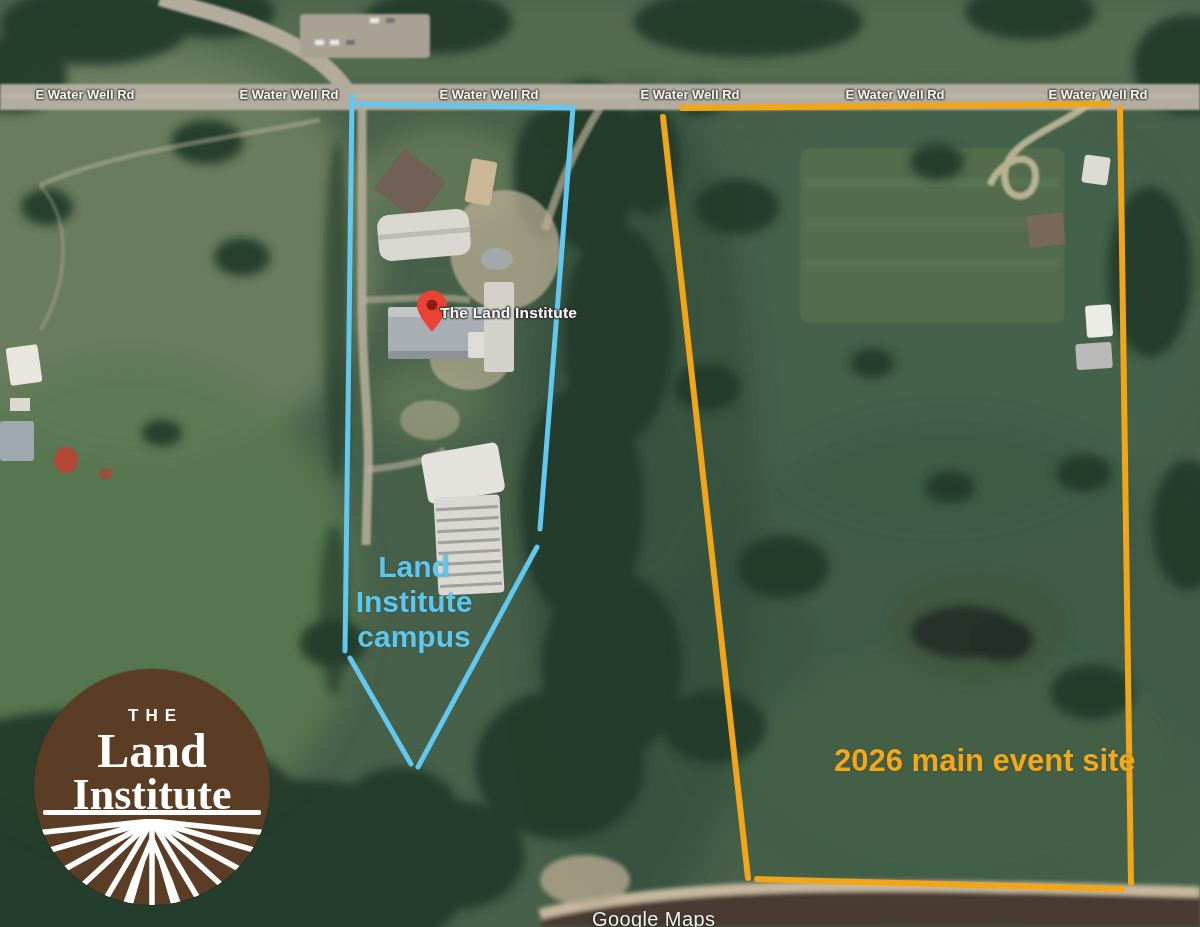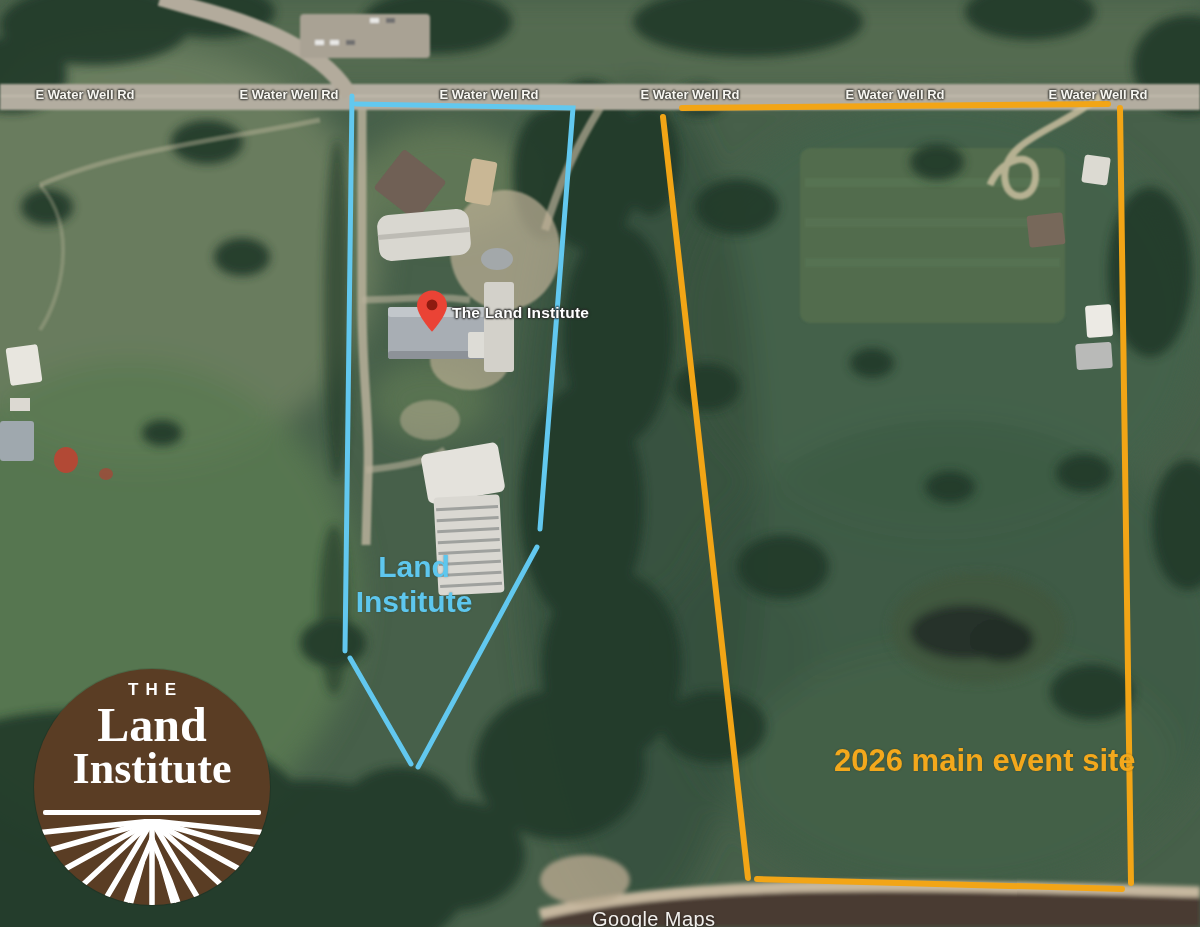--- a/index.html
+++ b/index.html
@@ -8,37 +8,37 @@
   .stage svg.scene{position:absolute;left:0;top:0;}
   svg.outlines{position:absolute;left:0;top:0;pointer-events:none;}
 
   
   .road-label{position:absolute;top:87px;transform:translateX(-50%);
     font-size:13px;font-weight:700;color:#f7f6f1;white-space:nowrap;
     text-shadow:0 1px 2px #45453f,1px 0 2px #45453f,-1px 0 2px #45453f,0 -1px 2px #45453f;}
 
   
   .pin{position:absolute;left:417px;top:289px;width:30px;height:44px;}
-  .pin-label{position:absolute;left:452px;top:304px;font-size:15.5px;font-weight:700;color:#fff;
+  .pin-label{position:absolute;left:440px;top:304px;font-size:15.5px;font-weight:700;color:#fff;
     white-space:nowrap;letter-spacing:.2px;
     text-shadow:0 1px 2px #2e2e2c,1px 0 2px #2e2e2c,-1px 0 2px #2e2e2c,0 -1px 2px #2e2e2c;}
 
   
   .campus-label{position:absolute;left:289px;top:549px;width:250px;text-align:center;
     color:#5ec7ee;font-size:30px;font-weight:700;line-height:35px;
     text-shadow:0 0 2px rgba(20,40,50,.35);}
   .campus-label span{display:block;}
   .event-label{position:absolute;left:812px;top:743px;font-size:31px;font-weight:700;
     color:#f3a81c;white-space:nowrap;text-shadow:0 0 2px rgba(30,25,0,.35);margin-left:22px;}
 
   
   .logo{position:absolute;left:34px;top:669px;width:236px;height:236px;border-radius:50%;
     background:#5a3d24;overflow:hidden;text-align:center;color:#fff;
     box-shadow:0 0 0 1px rgba(0,0,0,.12);}
-  .logo-the{margin-top:11px;font-size:17px;font-weight:700;letter-spacing:7px;padding-left:7px;
+  .logo-the{margin-top:37px;font-size:17px;font-weight:700;letter-spacing:7px;padding-left:7px;
     font-family:"Liberation Sans",sans-serif;}
   .logo-land{font-family:"Liberation Serif",serif;font-weight:700;font-size:48px;line-height:46px;margin-top:2px;}
   .logo-inst{font-family:"Liberation Serif",serif;font-weight:700;font-size:44px;line-height:42px;}
   .logo-horizon{position:absolute;left:9px;right:9px;top:141px;height:4.5px;background:#fff;border-radius:2px;}
   .logo-roots{position:absolute;left:0;top:150px;}
 
   
   .watermark{position:absolute;left:592px;top:908px;font-size:20px;color:#f1efec;letter-spacing:.4px;
     text-shadow:0 1px 3px rgba(0,0,0,.65);}
 </style>
@@ -220,20 +220,21 @@
 
   <svg class="pin" viewBox="0 0 32 44">
     <path d="M16 0C7.16 0 0 7.16 0 16c0 10.5 16 28 16 28s16-17.5 16-28C32 7.16 24.84 0 16 0z" fill="#ea4335"></path>
     <circle cx="16" cy="15.5" r="5.8" fill="#8e1b10"></circle>
   </svg>
   <span class="pin-label">The Land Institute</span>
 
   <div class="campus-label">
     <span>Land</span>
     <span>Institute</span>
+    <span>campus</span>
   </div>
   <div class="event-label">2026 main event site</div>
 
   <div class="logo">
     <div class="logo-the">THE</div>
     <div class="logo-land">Land</div>
     <div class="logo-inst">Institute</div>
     <div class="logo-horizon"></div>
     <svg class="logo-roots" width="236" height="86" viewBox="0 0 236 86" stroke="#ffffff" stroke-width="5.5" stroke-linecap="round" fill="none">
       <path d="M118,2 L2,14"></path>

